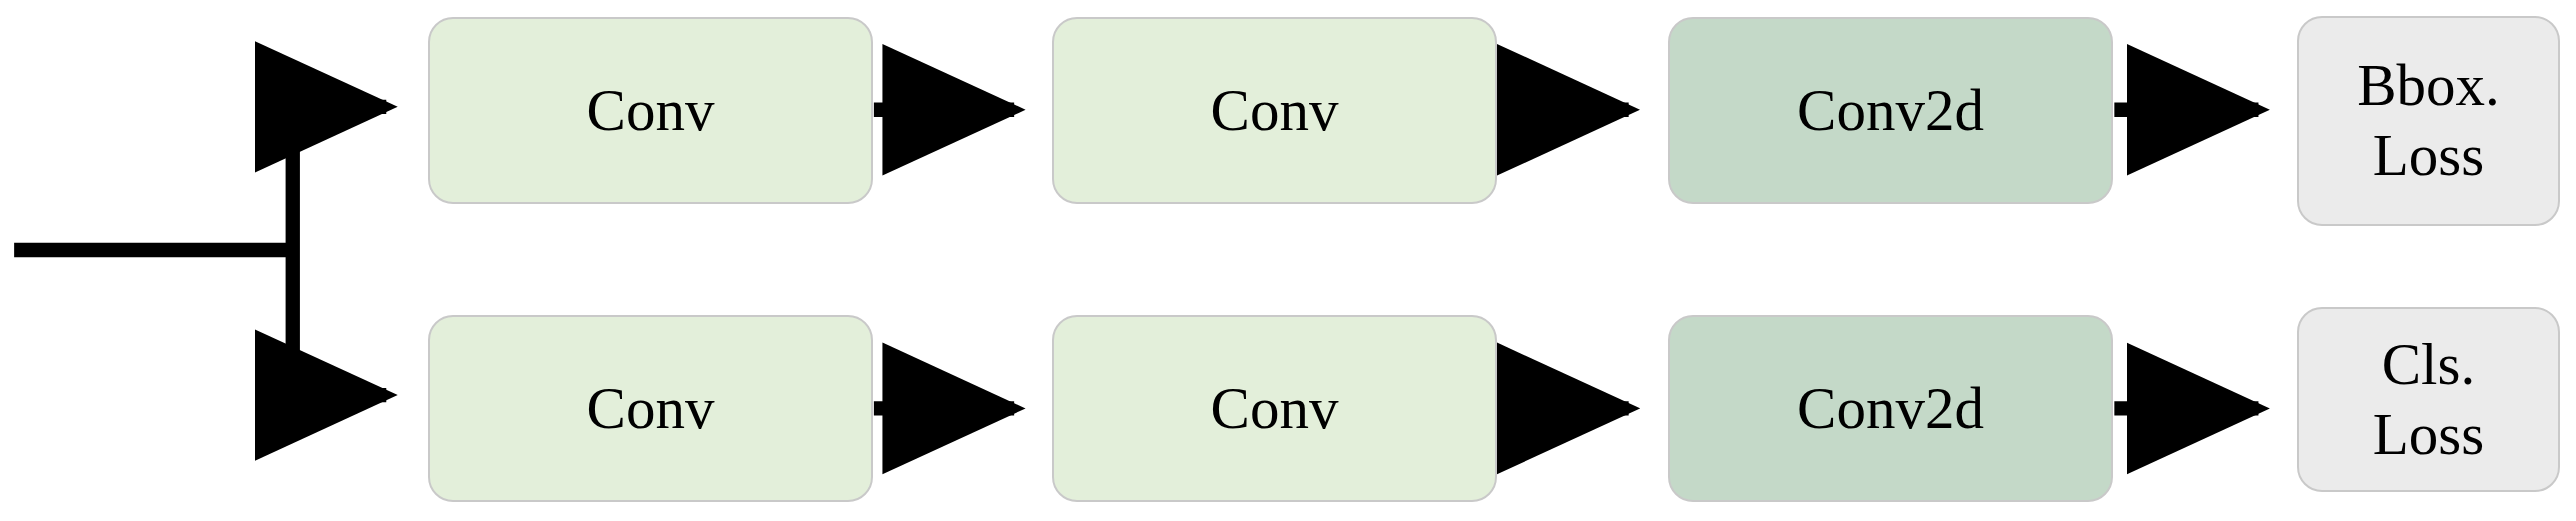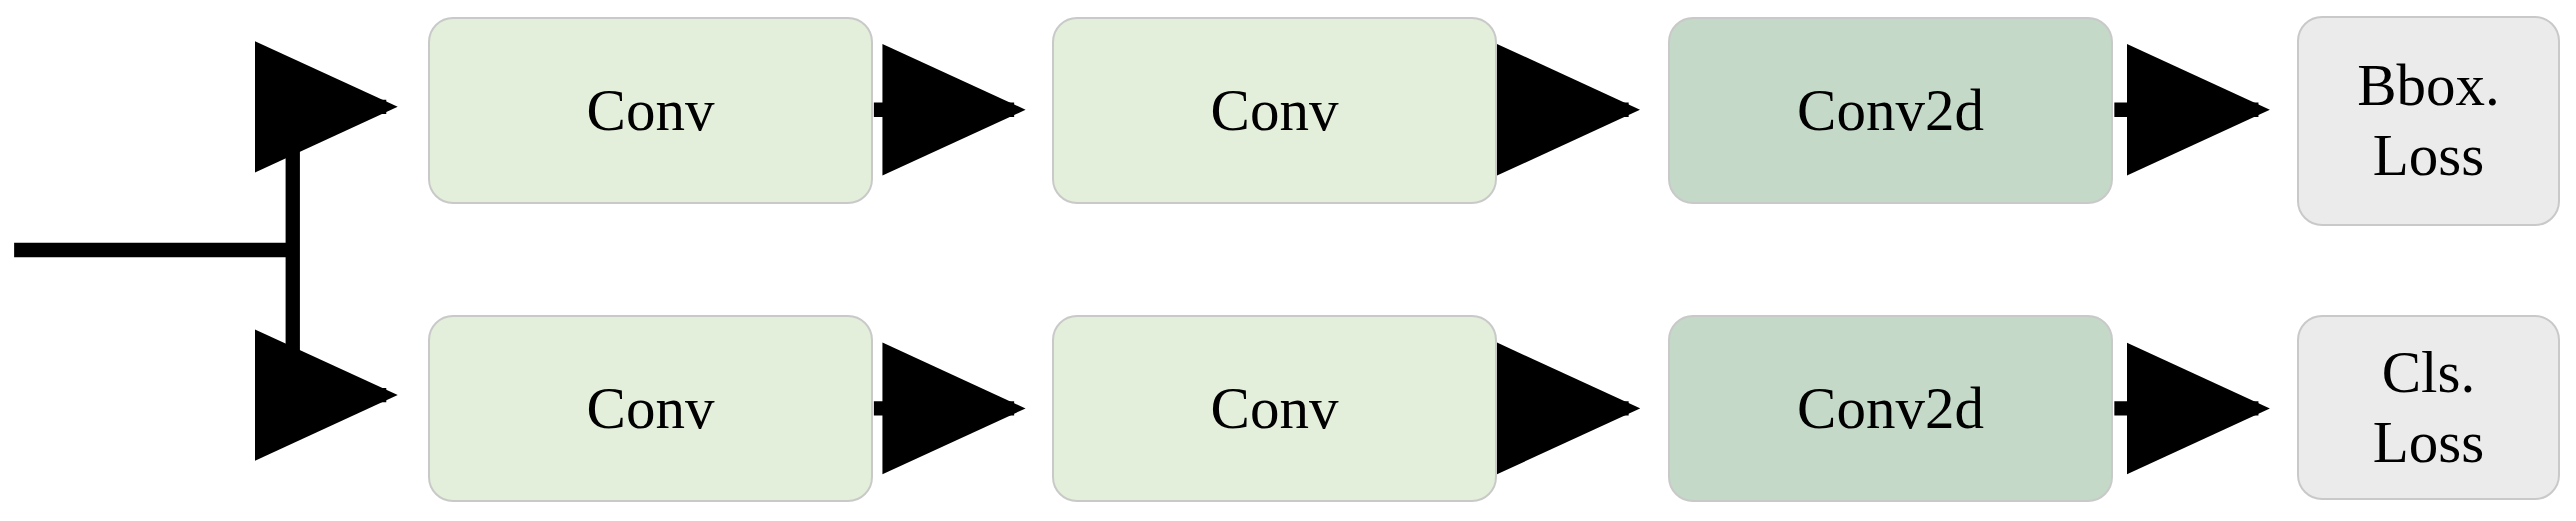--- a/index.html
+++ b/index.html
@@ -105,19 +105,19 @@
   </div>
 
   <div class="node-box node-conv" style="left:1052px; top:315px; width:445px; height:187px;">
     <span class="node-label">Conv</span>
   </div>
 
   <div class="node-box node-conv2d" style="left:1668px; top:315px; width:445px; height:187px;">
     <span class="node-label">Conv2d</span>
   </div>
 
-  <div class="node-box node-loss" style="left:2297px; top:315px; width:263px; height:185px;">
+  <div class="node-box node-loss" style="left:2297px; top:307px; width:263px; height:185px;">
     <span class="node-label">Cls.
 Loss</span>
   </div>
 
 </div>
 
 
 </body></html>

